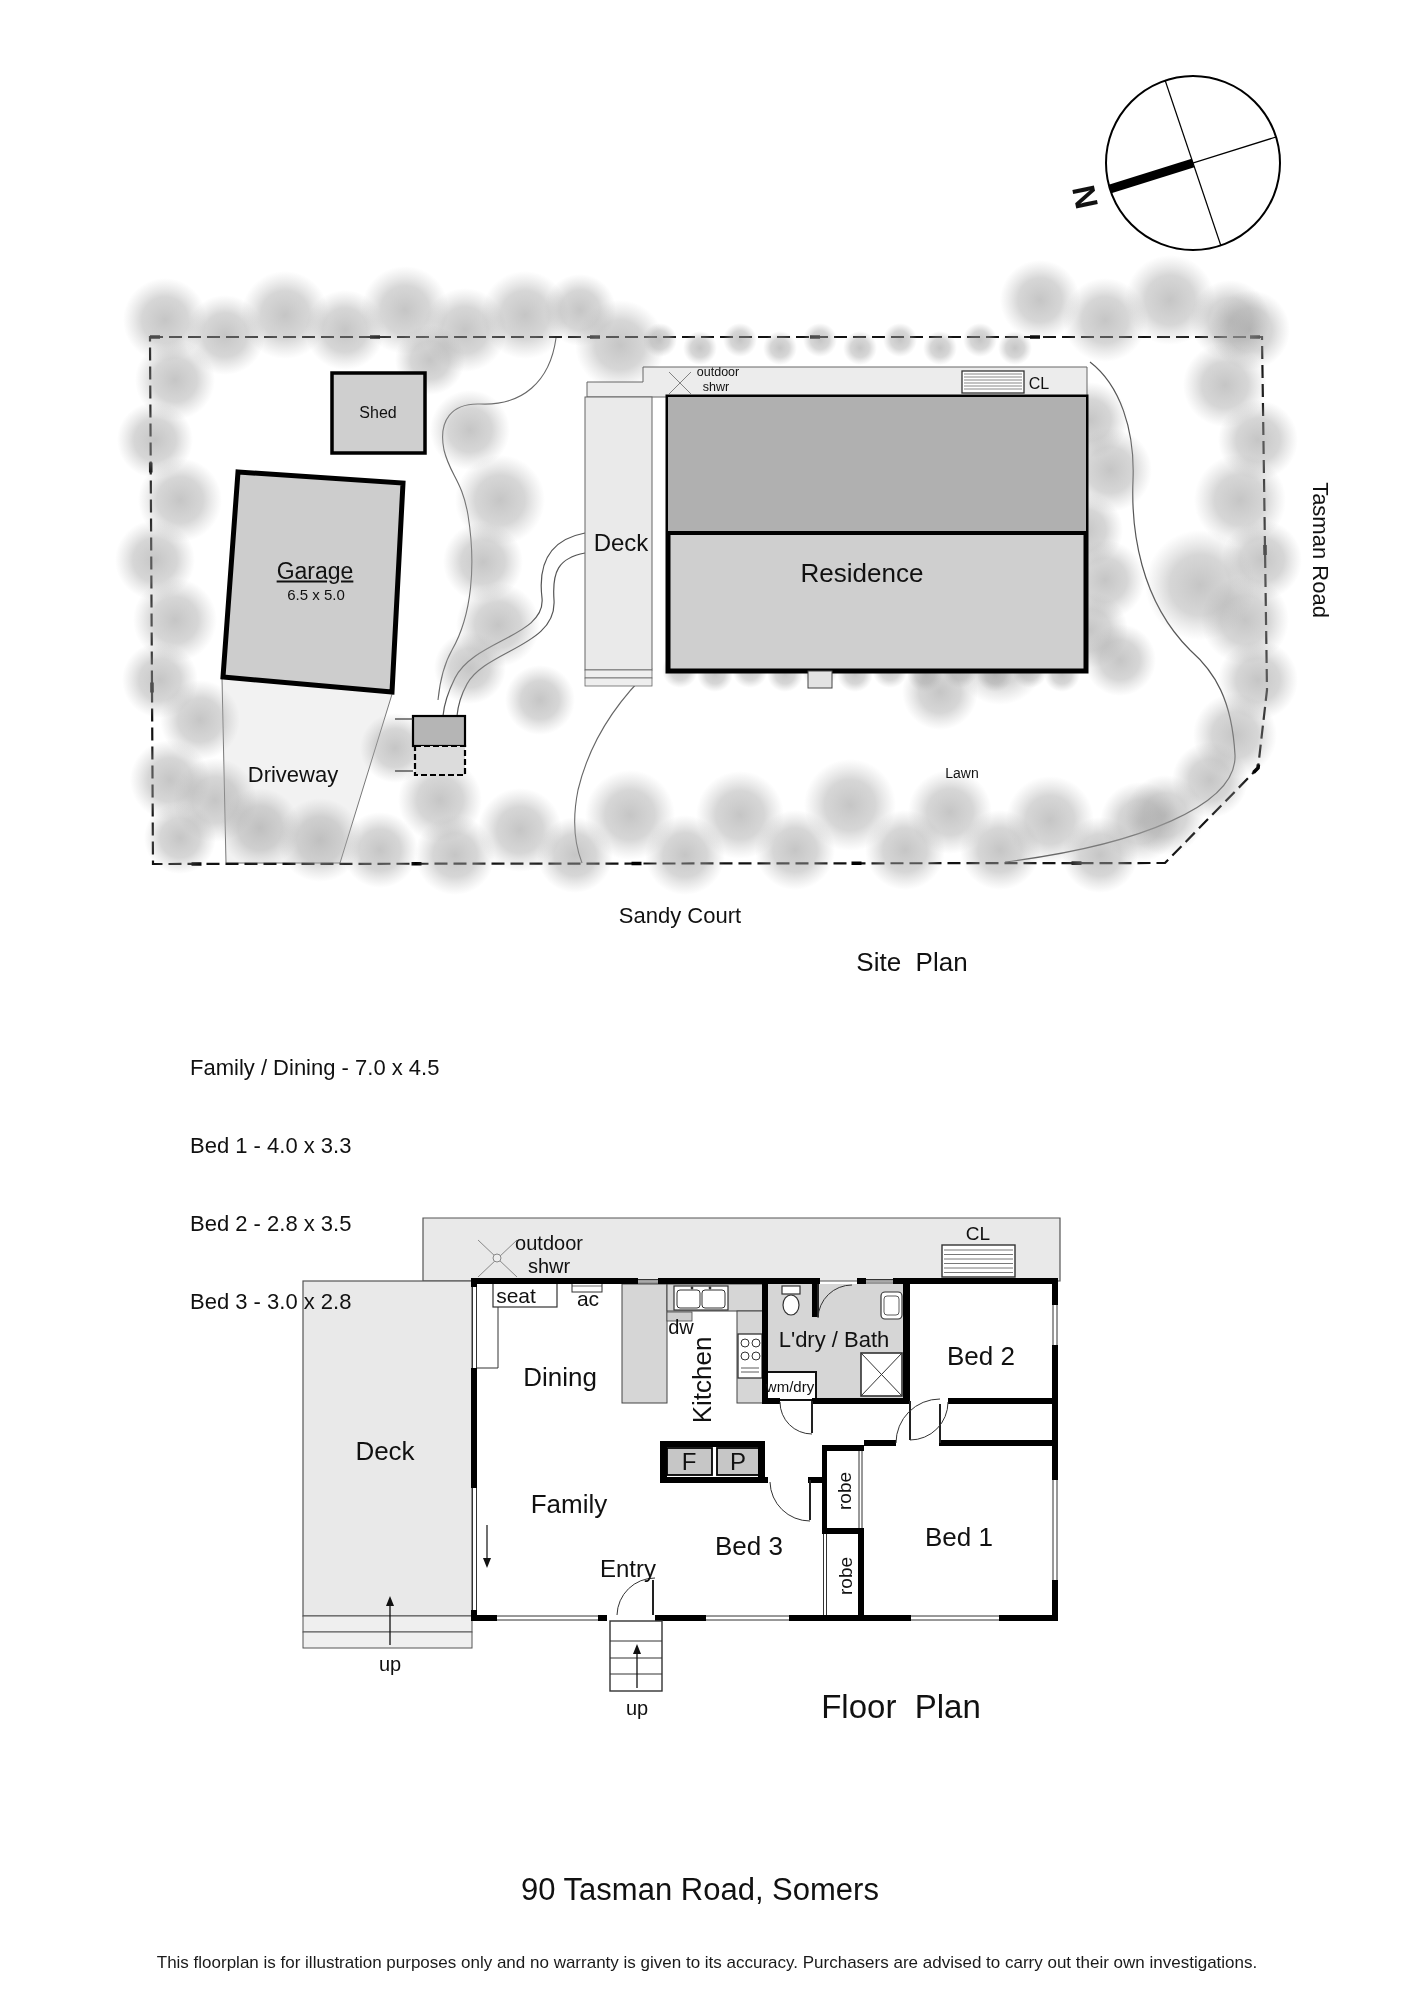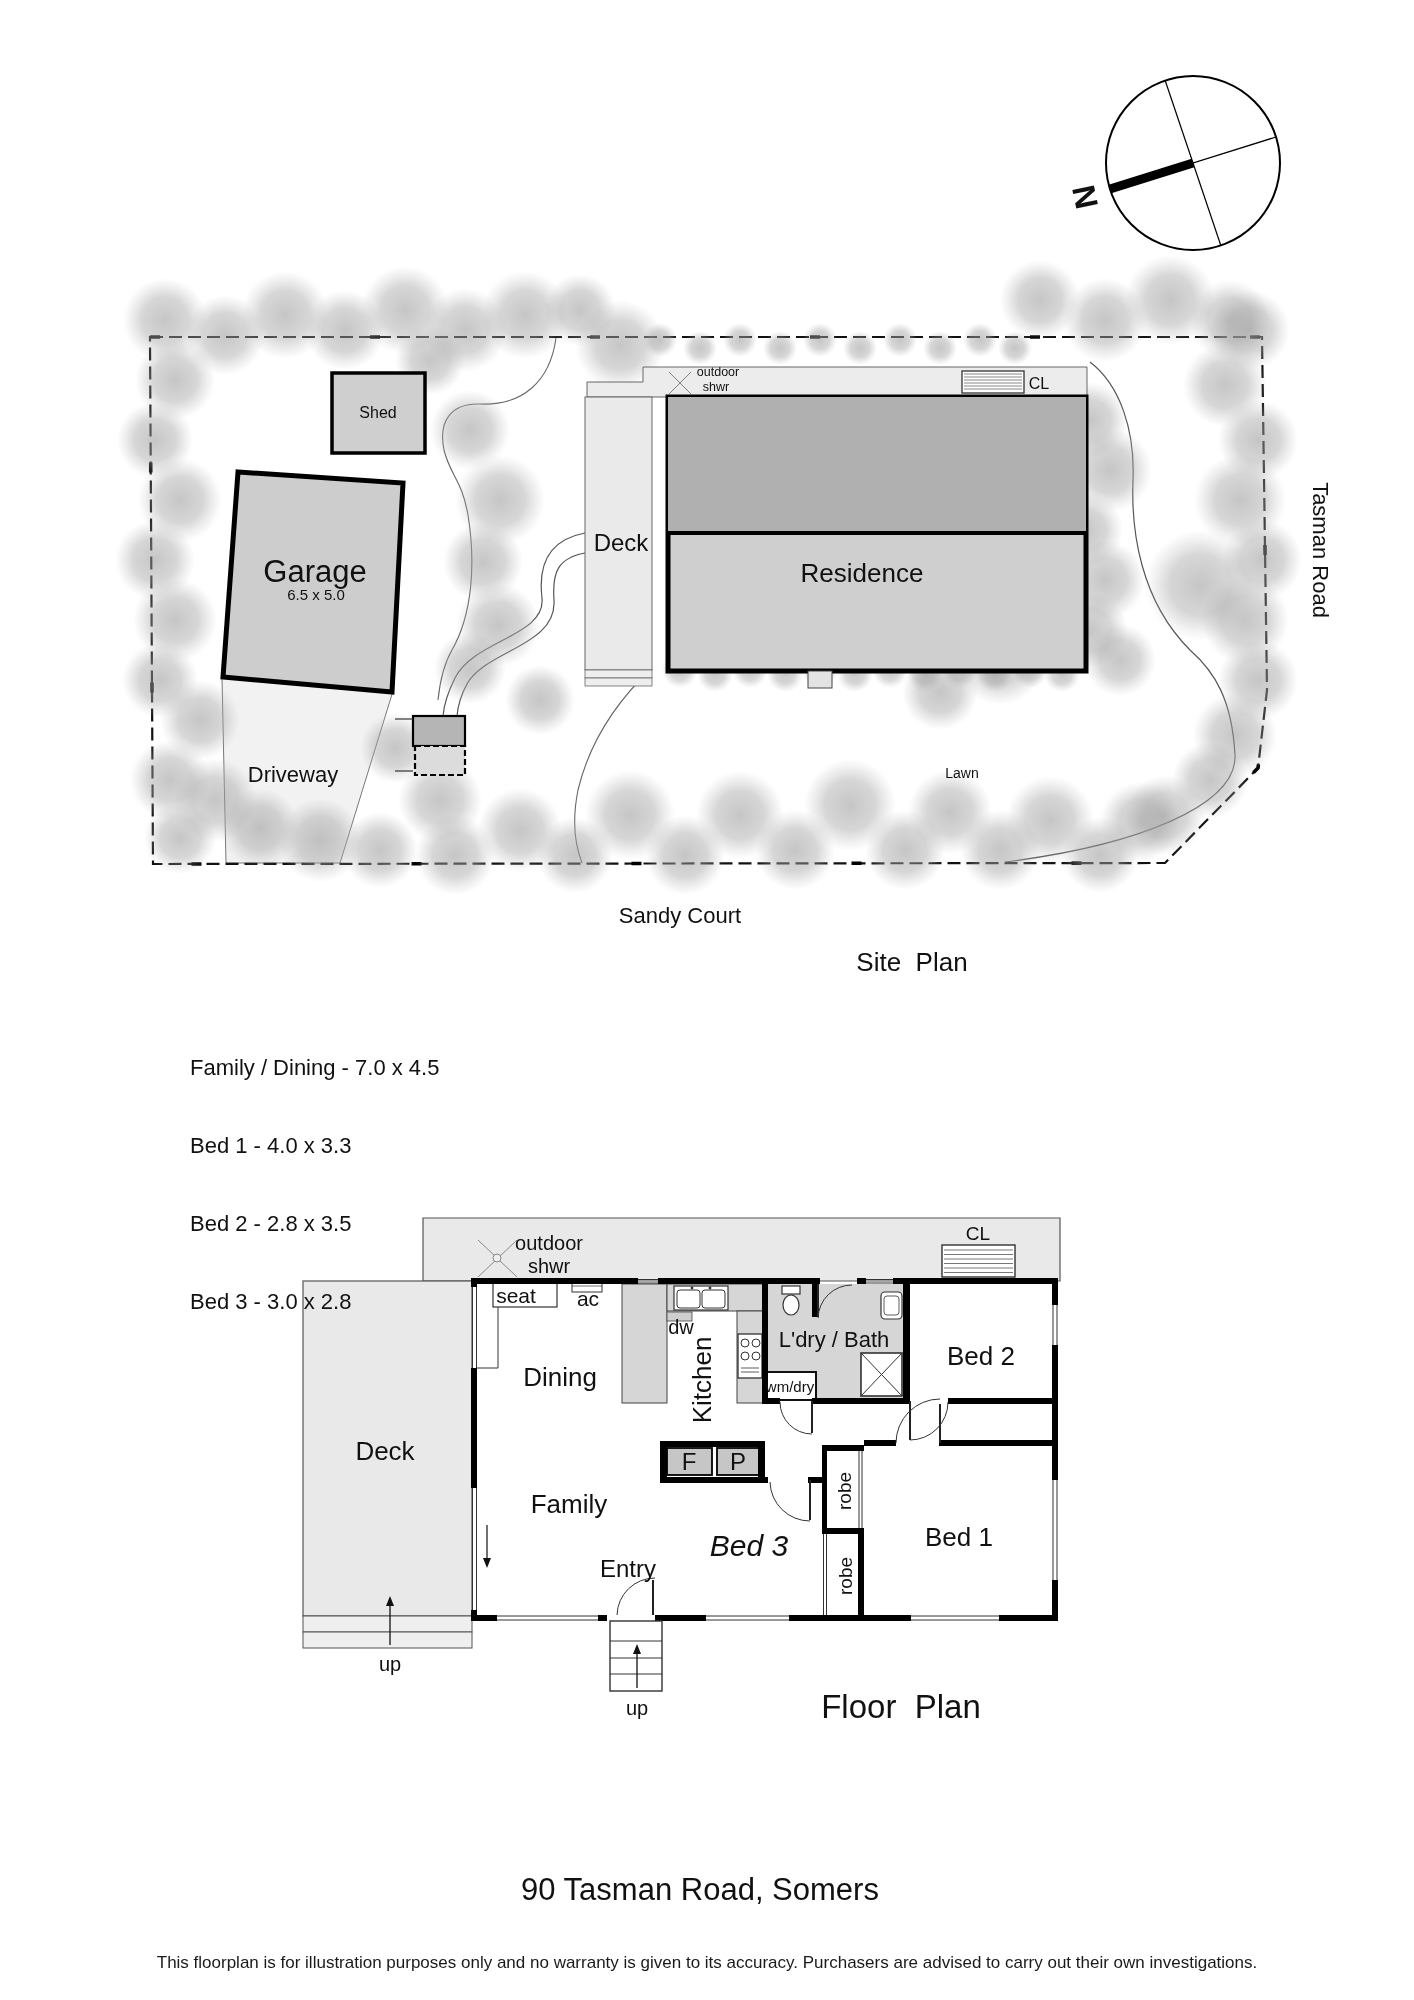--- a/index.html
+++ b/index.html
@@ -335,21 +335,21 @@
     <line x1="610" y1="1658" x2="662" y2="1658" stroke="#333" stroke-width="1"></line>
     <line x1="610" y1="1674" x2="662" y2="1674" stroke="#333" stroke-width="1"></line>
     <line x1="637" y1="1688" x2="637" y2="1652" stroke="#111" stroke-width="1.3"></line>
     <polygon points="633,1654 641,1654 637,1644" fill="#111"></polygon>
   </g>
 </svg>
 
   <div class="lbl north" style="left:1085px;top:197px;font-size:32px;">N</div>
 
   <div class="lbl" style="left:378px;top:413px;font-size:16px;">Shed</div>
-  <div class="lbl" style="left:315px;top:571px;font-size:31px;">Garage</div>
+  <div class="lbl" style="left:315px;top:571px;font-size:23px;text-decoration:underline;">Garage</div>
   <div class="lbl" style="left:316px;top:594px;font-size:15px;">6.5 x 5.0</div>
   <div class="lbl" style="left:293px;top:775px;font-size:22px;text-align:right;">Driveway</div>
   <div class="lbl" style="left:621px;top:543px;font-size:24px;">Deck</div>
   <div class="lbl" style="left:862px;top:573px;font-size:26px;">Residence</div>
   <div class="lbl" style="left:962px;top:773px;font-size:14px;">Lawn</div>
   <div class="lbl" style="left:718px;top:372px;font-size:12.5px;">outdoor</div>
   <div class="lbl" style="left:716px;top:387px;font-size:12.5px;">shwr</div>
   <div class="lbl" style="left:1039px;top:384px;font-size:16px;">CL</div>
   <div class="lbl" style="left:680px;top:916px;font-size:22px;">Sandy Court</div>
   <div class="lbl rot90" style="left:1320px;top:550px;font-size:22px;">Tasman Road</div>
@@ -369,21 +369,21 @@
   <div class="lbl" style="left:681px;top:1327px;font-size:20px;">dw</div>
   <div class="lbl rotm90" style="left:702px;top:1380px;font-size:26px;">Kitchen</div>
   <div class="lbl" style="left:834px;top:1340px;font-size:22px;">L'dry / Bath</div>
   <div class="lbl" style="left:790px;top:1386px;font-size:15px;">wm/dry</div>
   <div class="lbl" style="left:978px;top:1233px;font-size:19px;">CL</div>
   <div class="lbl" style="left:981px;top:1356px;font-size:26px;">Bed 2</div>
   <div class="lbl" style="left:560px;top:1377px;font-size:26px;">Dining</div>
   <div class="lbl" style="left:385px;top:1451px;font-size:26px;">Deck</div>
   <div class="lbl" style="left:569px;top:1504px;font-size:26px;">Family</div>
   <div class="lbl" style="left:628px;top:1561px;font-size:24px;margin-top:8px;">Entry</div>
-  <div class="lbl" style="left:749px;top:1546px;font-size:30px;font-style:italic;">Bed 3</div>
+  <div class="lbl" style="left:749px;top:1546px;font-size:26px;">Bed 3</div>
   <div class="lbl" style="left:959px;top:1537px;font-size:26px;">Bed 1</div>
   <div class="lbl rotm90" style="left:844px;top:1491px;font-size:19px;">robe</div>
   <div class="lbl rotm90" style="left:845px;top:1576px;font-size:19px;">robe</div>
   <div class="lbl" style="left:689px;top:1462px;font-size:24px;">F</div>
   <div class="lbl" style="left:738px;top:1462px;font-size:24px;">P</div>
   <div class="lbl" style="left:390px;top:1664px;font-size:20px;">up</div>
   <div class="lbl" style="left:637px;top:1708px;font-size:20px;">up</div>
   <div class="lbl" style="left:901px;top:1706px;font-size:33px;">Floor  Plan</div>
 
   <div class="lbl footer-address" style="left:700px;top:1889px;">90 Tasman Road, Somers</div>

